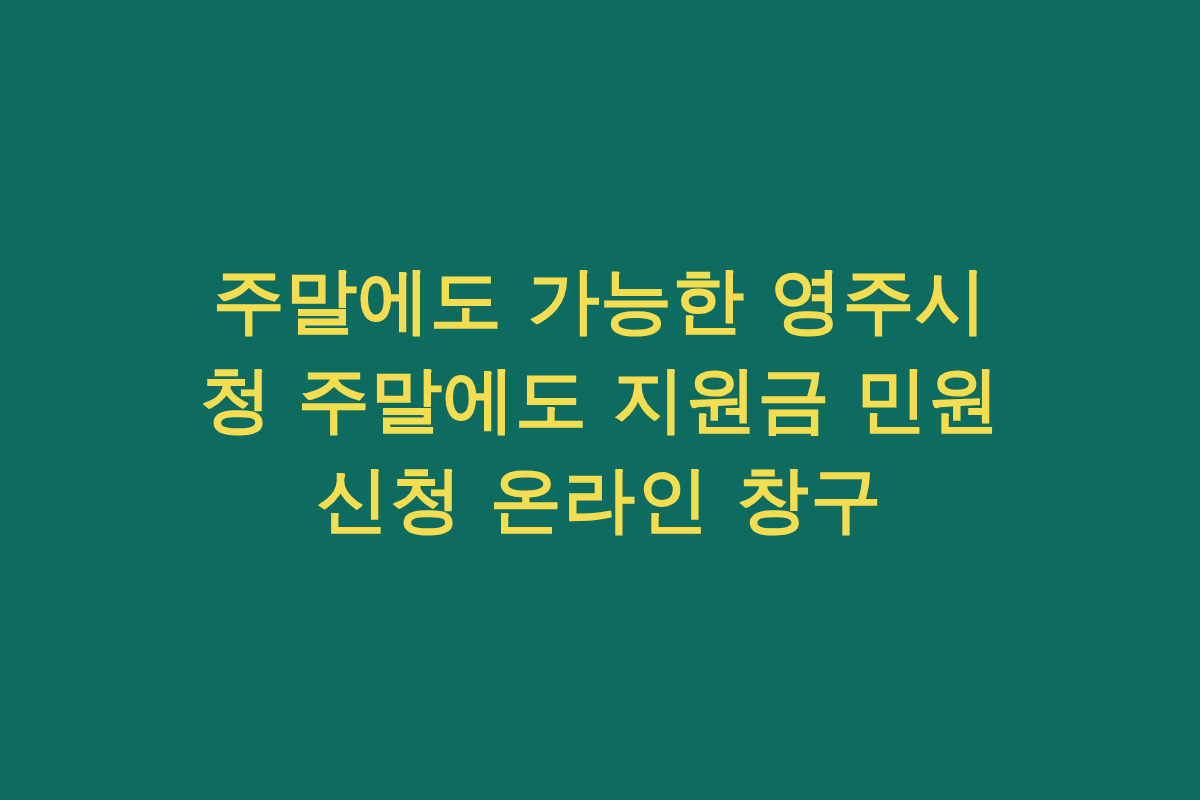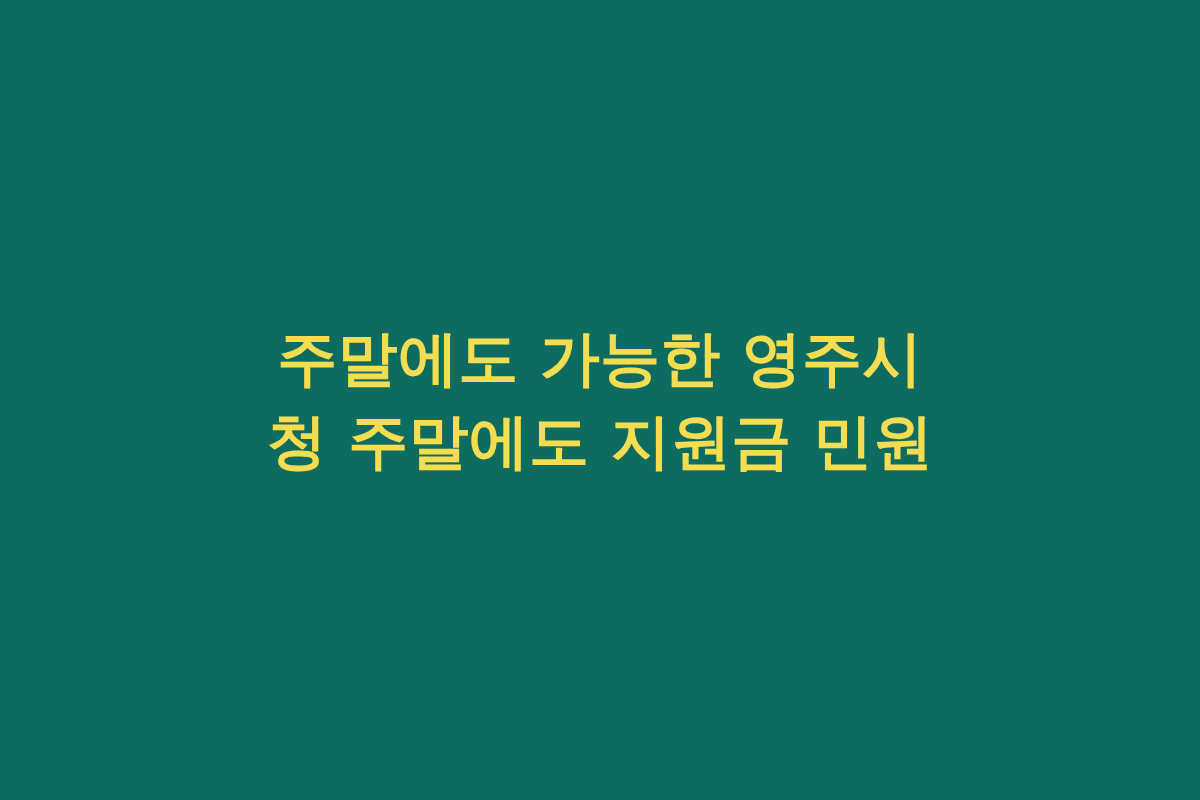--- a/index.html
+++ b/index.html
@@ -27,21 +27,21 @@
     overflow: hidden;
   }
 
   .headline {
     width: 1040px;
     margin: 8px;
     padding: 0;
     text-align: center;
     font-family: "DejaVu Sans", "Liberation Sans", sans-serif;
     font-weight: 700;
-    font-size: 60px;
+    font-size: 72px;
     line-height: 1.38;
     letter-spacing: 0.005em;
     word-break: keep-all;
     -webkit-font-smoothing: antialiased;
   }
 
   .headline-line {
     display: block;
     white-space: nowrap;
   }
@@ -51,15 +51,16 @@
   }
 </style>
 </head>
 <body style="background: rgb(14, 107, 96);">
 
 <div class="title-card" style="background: rgb(14, 107, 96);">
 
   <h1 class="headline" style="color: rgb(245, 221, 82);">
     <span class="headline-line line-1">주말에도 가능한 영주시</span>
     <span class="headline-line line-2">청 주말에도 지원금 민원</span>
+    <span class="headline-line line-3">신청 온라인 창구</span>
   </h1>
 
 </div>
 
 </body></html>

